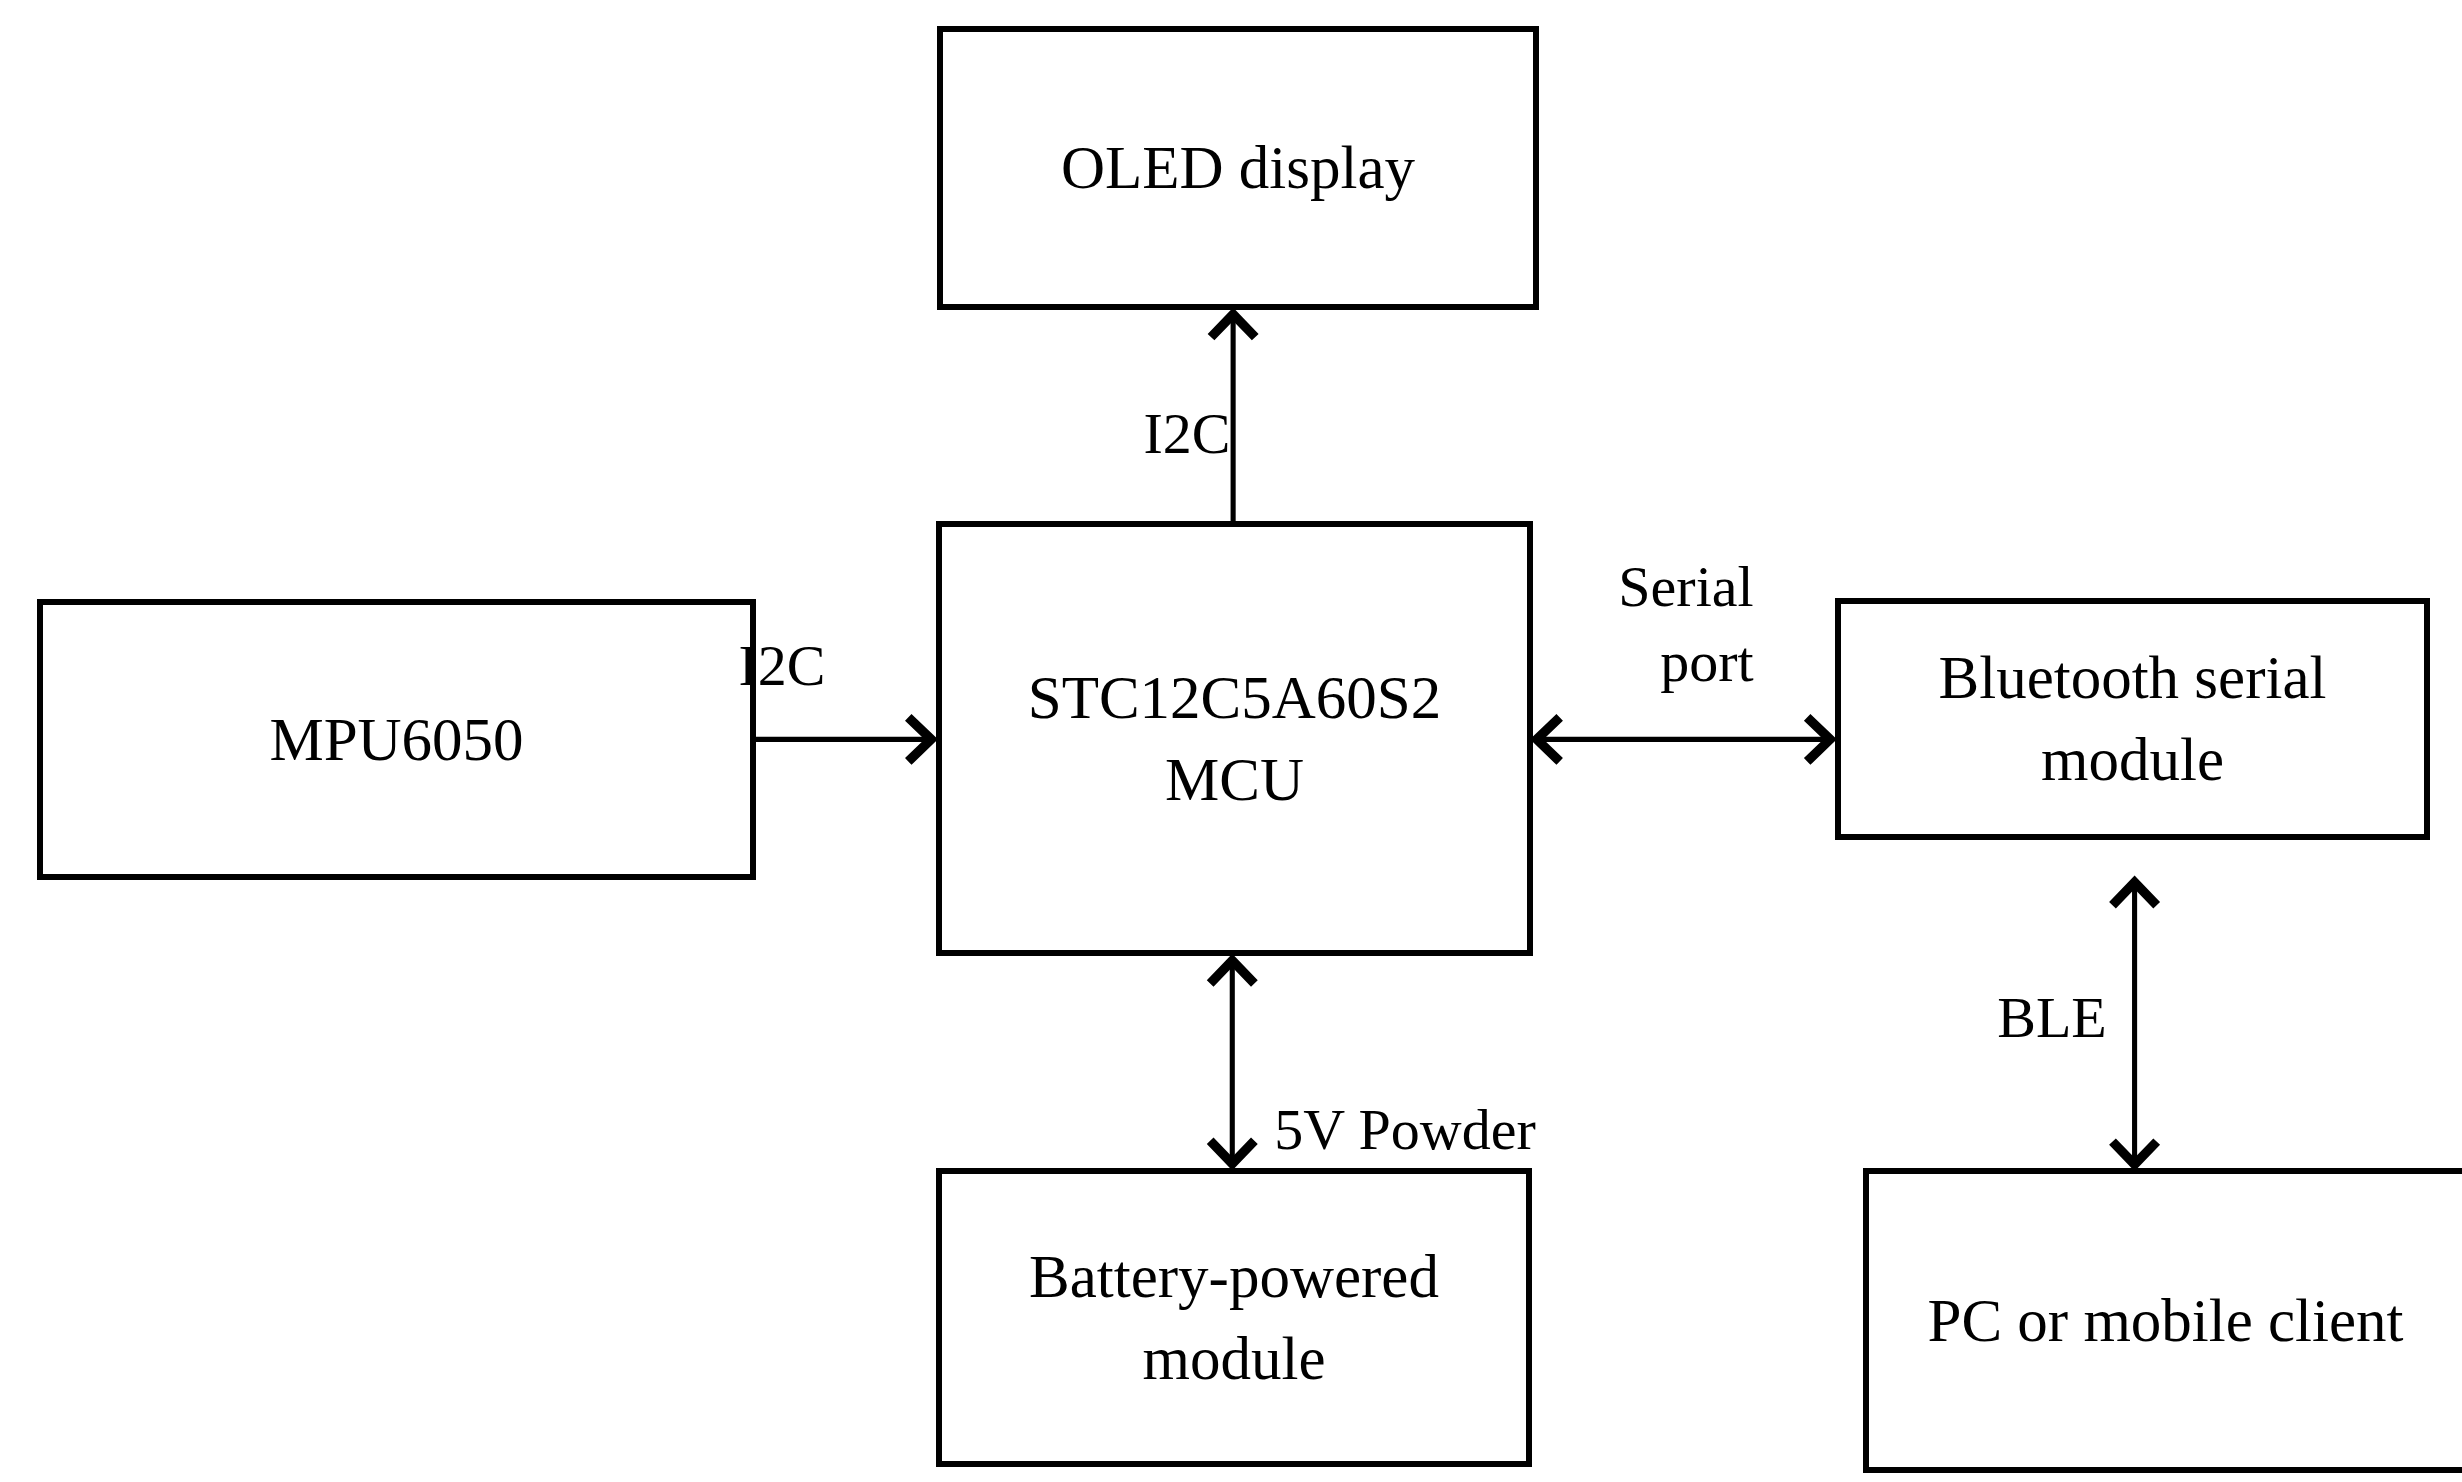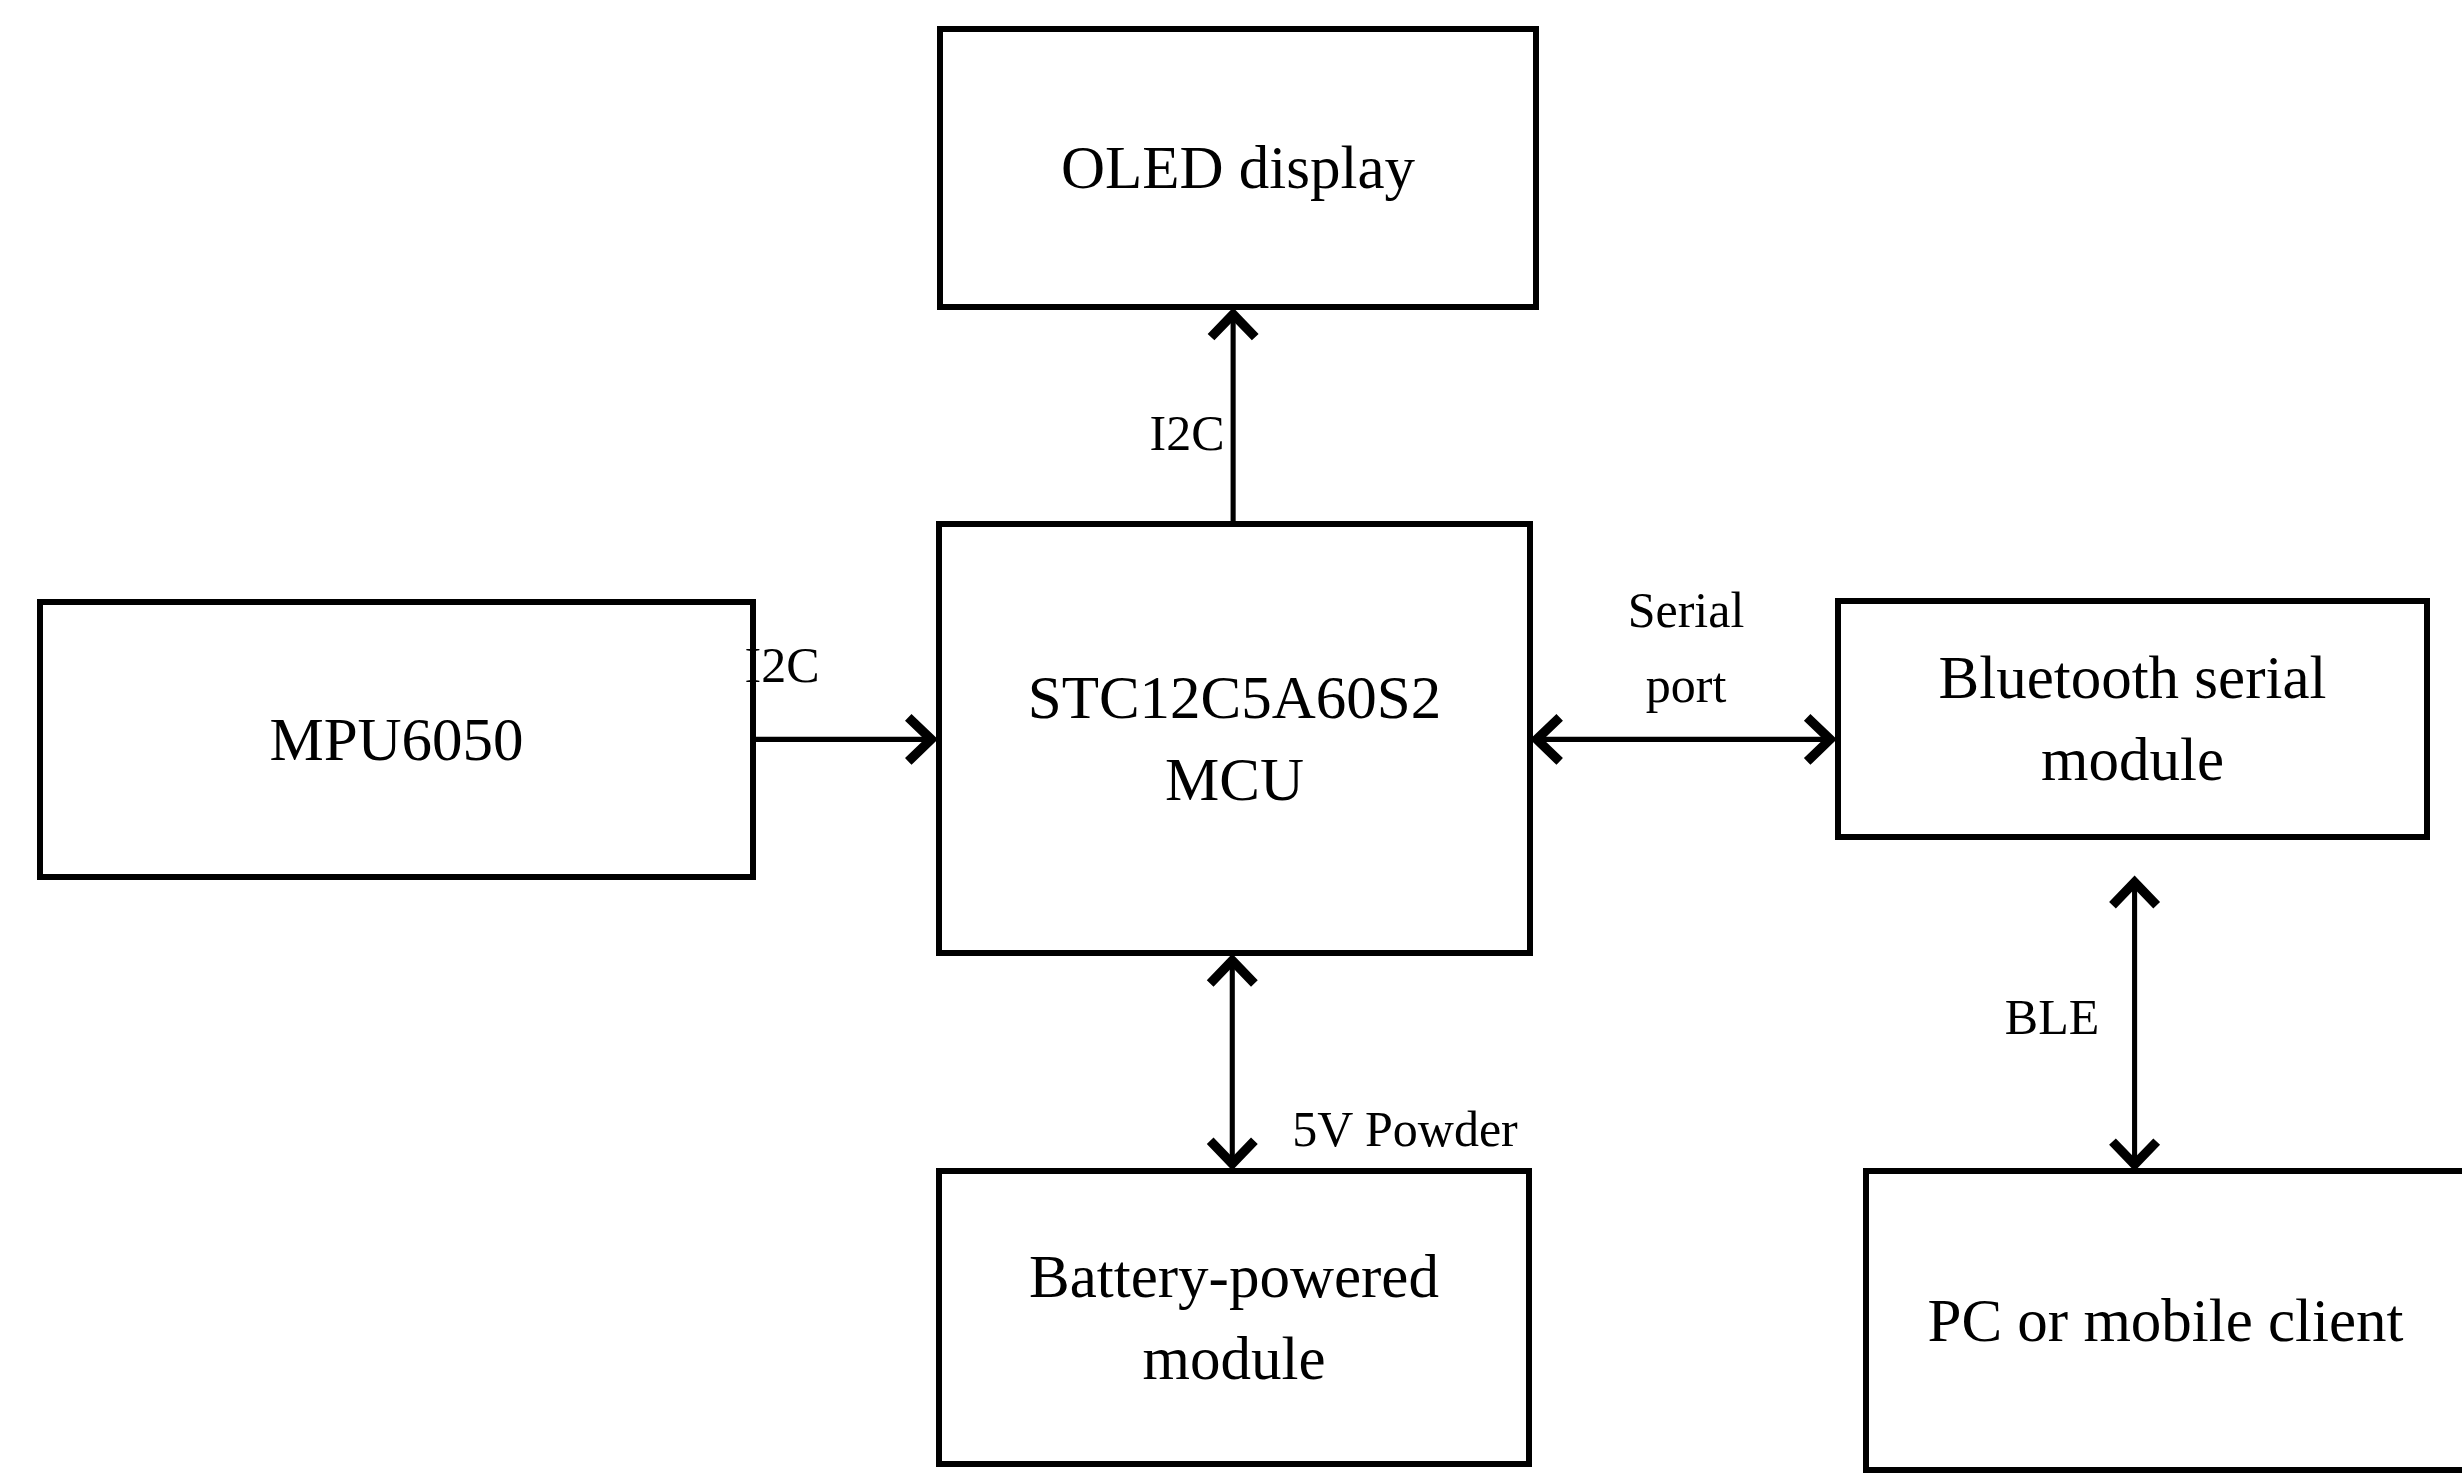--- a/index.html
+++ b/index.html
@@ -52,29 +52,29 @@
   #node-oled    { left: 937px; top: 26px;   width: 602px; height: 284px; }
   #node-mpu     { left: 37px;   top: 599px;  width: 719px; height: 281px; }
   #node-mcu     { left: 936px; top: 521px;  width: 597px; height: 435px; }
   #node-bt      { left: 1835px; top: 598px;  width: 595px; height: 242px; }
   #node-battery { left: 936px; top: 1168px; width: 596px; height: 299px; }
   #node-pc      { left: 1835px; top: 1168px; width: 605px; height: 305px; margin-left: 28px; }
   
   .edge-label {
     position: absolute;
     transform: translate(-50%, -50%);
-    text-align: center;
-    font-size: 50px;
+    text-align: right;
+    font-size: 58px;
     line-height: 75px;
     white-space: nowrap;
   }
   .edge-label .line { display: block; }
   #label-i2c-display { left: 1187px; top: 433px;  }
   #label-i2c-sensor  { left: 782px;  top: 665px;  }
-  #label-serial      { left: 1686px; top: 648px;  }
+  #label-serial      { left: 1686px; top: 624px;  }
   #label-power       { left: 1405px; top: 1100px; margin-top: 29px; }
   #label-ble         { left: 2052px; top: 1017px; }
 </style>
 </head>
 <body>
 
 <div id="canvas">
 
   <svg id="connectors" viewBox="0 0 2895 1743" xmlns="http://www.w3.org/2000/svg">
     <g>

